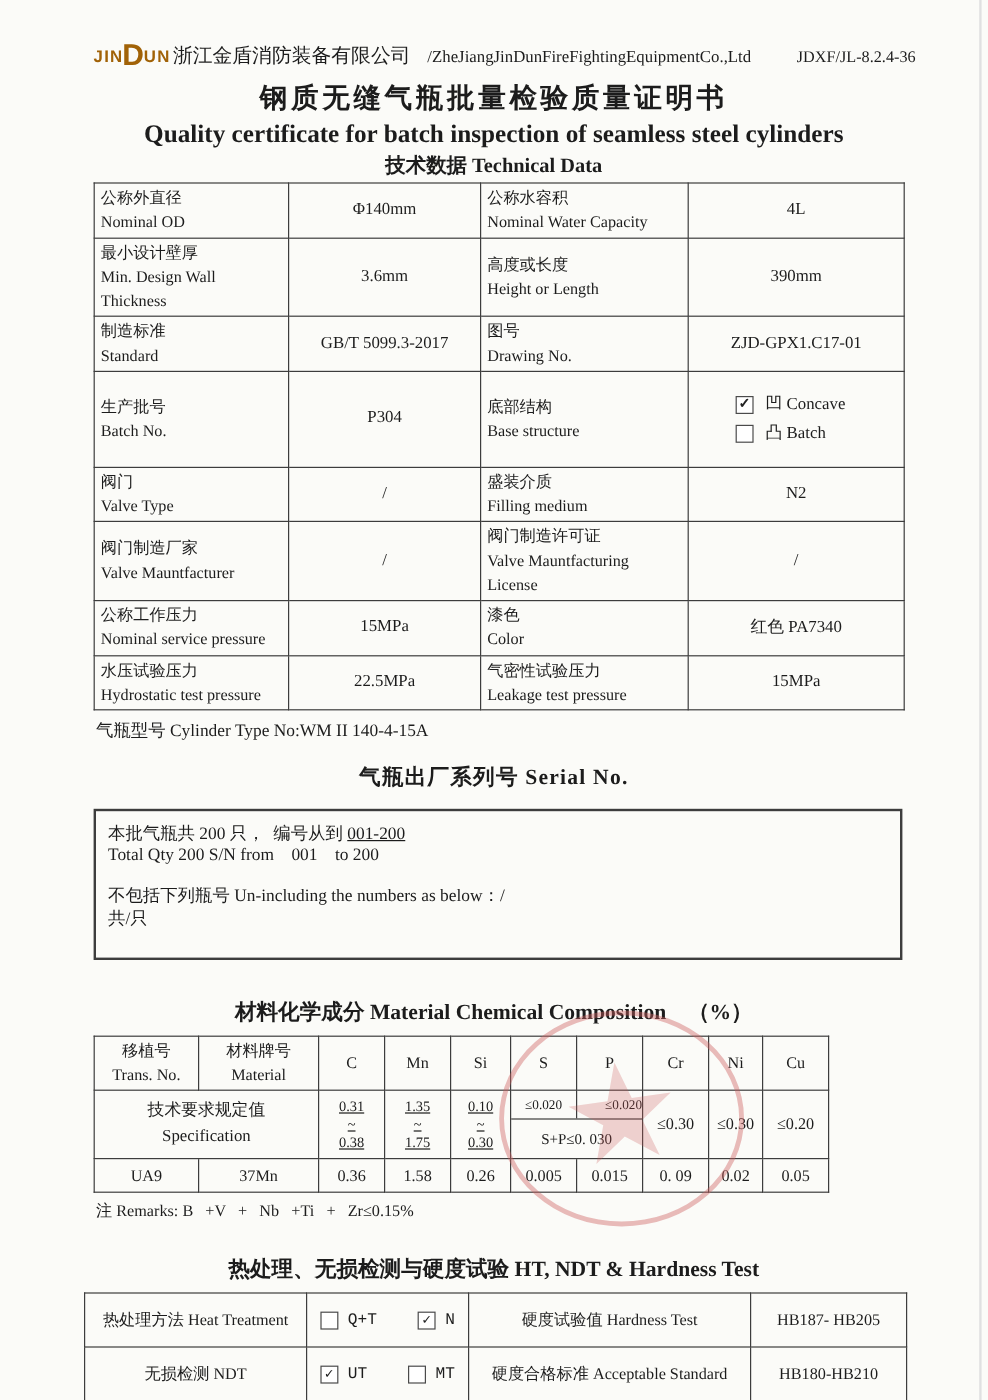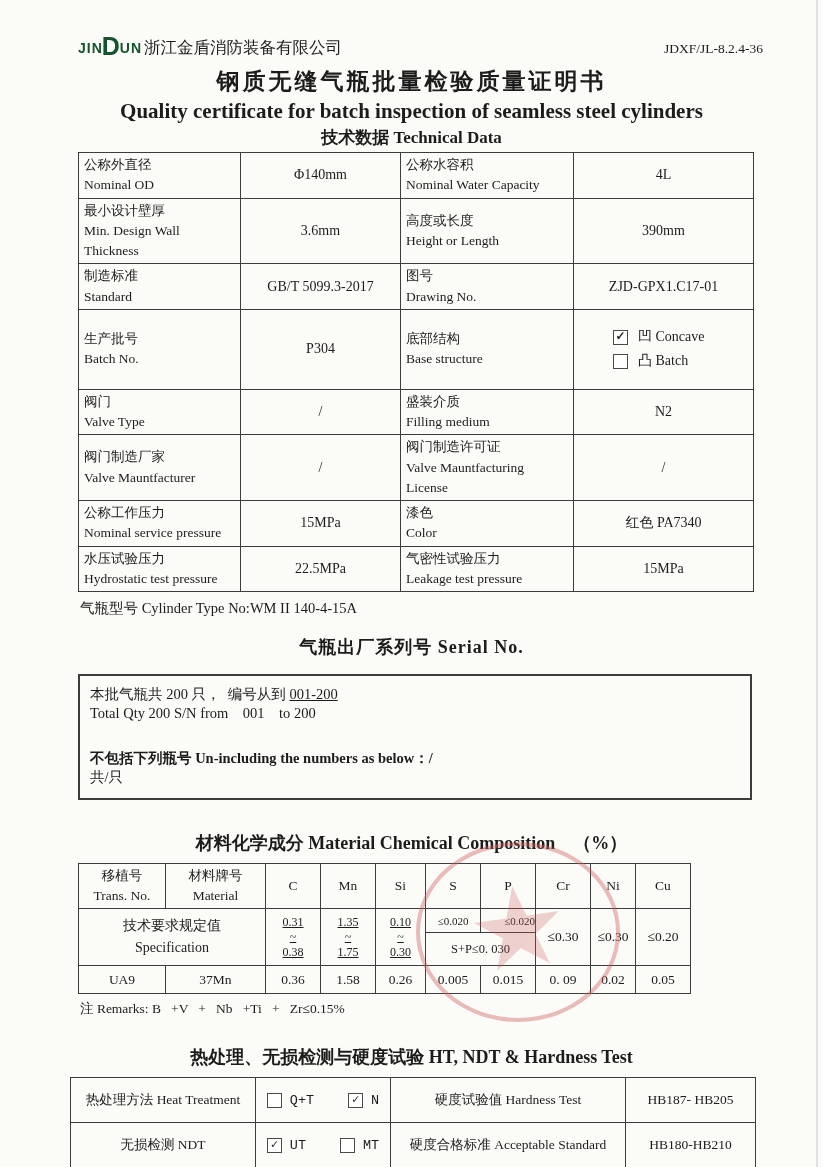--- a/index.html
+++ b/index.html
@@ -1,20 +1,20 @@
 <!DOCTYPE html>
 <html><head>
 <meta charset="utf-8">
 <style>
   html,body{margin:0;padding:0;}
   body{width:823px;height:1167px;background:#fbfbf8;font-family:"Liberation Serif","DejaVu Serif",serif;color:#1c1c1c;position:relative;overflow:hidden;}
   .page{position:absolute;inset:0;}
   
   .hdr{display:flex;align-items:baseline;margin:30px 60px 0 78px;white-space:nowrap;}
-  .logo{font-family:"Liberation Sans","DejaVu Sans",sans-serif;font-weight:bold;color:#14532d;letter-spacing:1px;}
+  .logo{font-family:"Liberation Sans","DejaVu Sans",sans-serif;font-weight:bold;color:#a16207;letter-spacing:1px;}
   .logo .jin,.logo .un{font-size:14px;}
   .logo .bigd{font-size:25px;font-weight:900;position:relative;top:2px;margin:0 -1px;}
   .co-cn{font-size:16.5px;margin-left:2px;}
   .co-en{font-size:14px;margin-left:14px;}
   .doc-no{font-size:13.5px;margin-left:auto;}
   
   .t-cn{text-align:center;font-size:23px;font-weight:bold;letter-spacing:3px;margin-top:7px;}
   .t-en{text-align:center;font-size:21px;font-weight:bold;margin-top:2px;}
   .sec-h{text-align:center;font-size:17px;font-weight:bold;margin-top:2px;}
   
@@ -30,21 +30,21 @@
   .cb{width:13px;height:13px;border:1.5px solid #4a4a4a;display:inline-flex;align-items:center;justify-content:center;background:#fff;flex:0 0 auto;}
   .cb.checked::after{content:"✓";font-size:12px;font-weight:bold;color:#222;margin-top:-2px;}
   
   .typeline{width:675px;margin:7px 0 0 80px;display:flex;justify-content:space-between;font-size:14.5px;}
   
   .serial-h{text-align:center;font-size:18px;font-weight:bold;margin-top:17px;letter-spacing:1px;}
   .serial-box{margin:15px 0 0 78px;width:650px;height:104px;border:2px solid #3d3d3d;padding:9px 10px;font-size:14.5px;}
   .serial-box .l1{margin-bottom:1px;}
   .u{text-decoration:underline;}
   .pre{white-space:pre-wrap;}
-  .serial-box .l3{margin-top:27px;font-weight:bold;}
+  .serial-box .l3{margin-top:15px;}
   
   .chem-h{text-align:center;font-size:18px;font-weight:bold;margin-top:31px;}
   .chem{margin:8px 0 0 78px;width:612px;table-layout:fixed;}
   .chem th{line-height:1.5;}
   .chem .hrow{height:45px;}
   .chem td{text-align:center;}
   .chem .spec-lab{line-height:1.6;font-size:14px;}
   .stk div{line-height:1.25;font-size:12px;text-decoration:underline;}
   .sp-cell{padding:0;vertical-align:top;}
   .sp-top{display:flex;border-bottom:1px solid #3d3d3d;height:23px;align-items:center;}
@@ -67,20 +67,21 @@
   .scan-edge{position:absolute;top:0;bottom:0;right:5px;width:2px;background:rgba(175,175,182,0.35);}
 </style>
 </head>
 <body>
 
 <div class="page">
 
   <div class="hdr">
     <span class="logo"><span class="jin">JIN</span><span class="bigd">D</span><span class="un">UN</span></span>
     <span class="co-cn">浙江金盾消防装备有限公司</span>
+    <span class="co-en">/ZheJiangJinDunFireFightingEquipmentCo.,Ltd</span>
     <span class="doc-no">JDXF/JL-8.2.4-36</span>
   </div>
 
   <div class="t-cn">钢质无缝气瓶批量检验质量证明书</div>
   <div class="t-en">Quality certificate for batch inspection of seamless steel cylinders</div>
   <div class="sec-h">技术数据 Technical Data</div>
 
   <table class="tech">
     <colgroup>
         <col style="width:162px">

